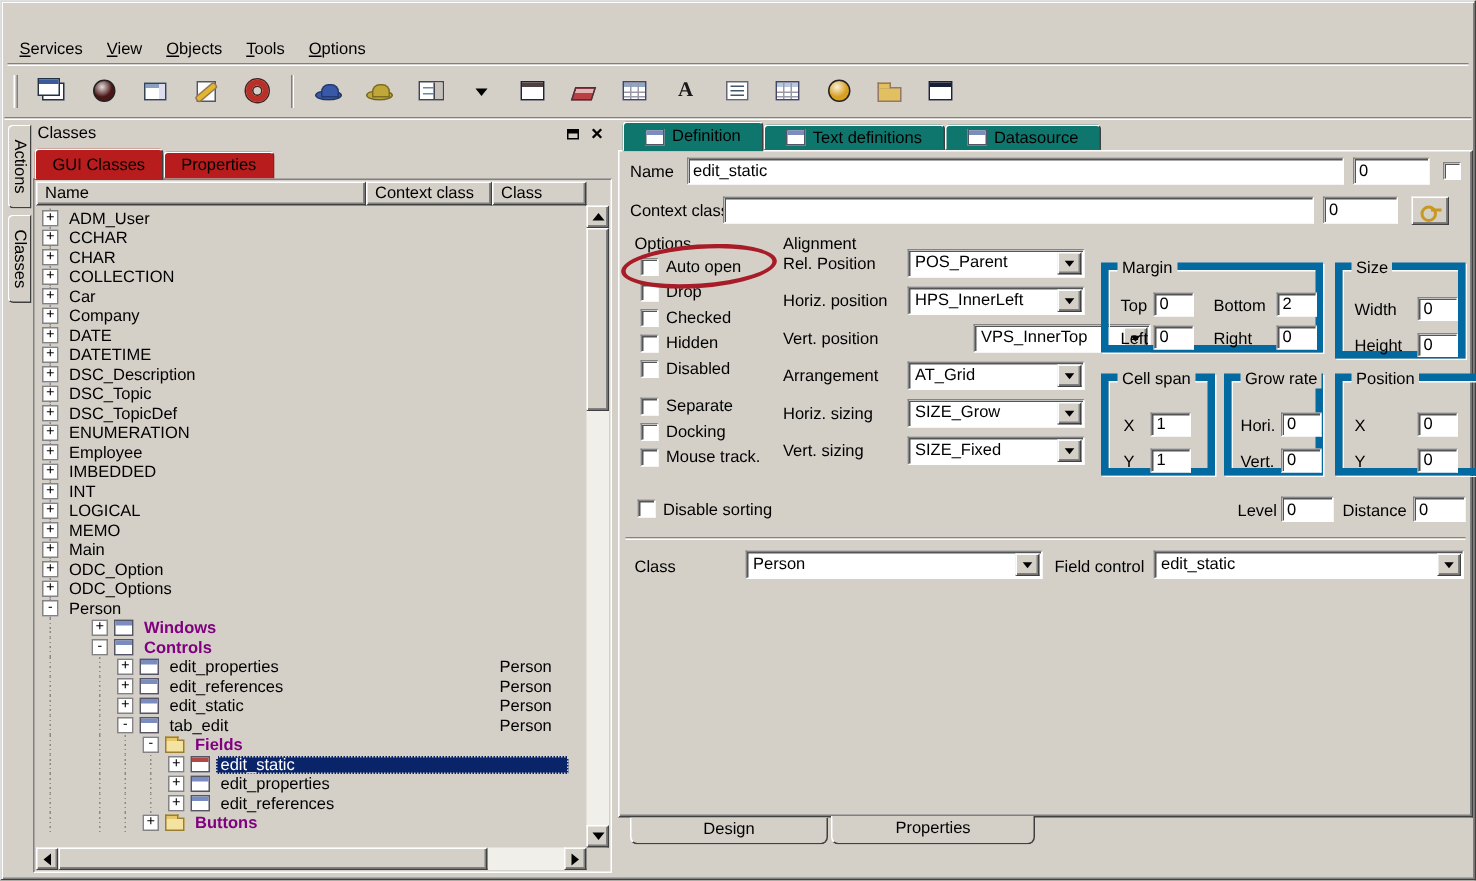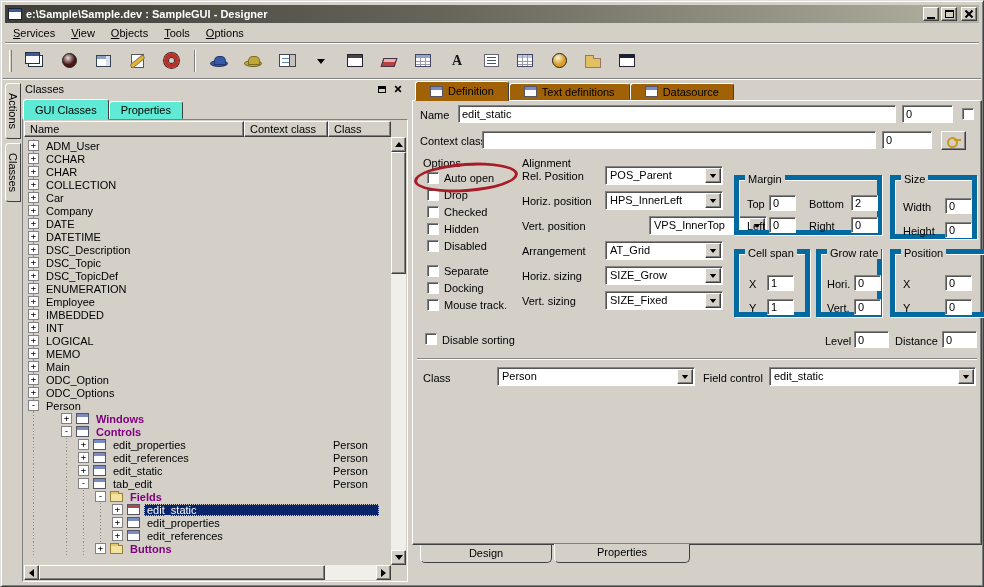--- a/index.html
+++ b/index.html
@@ -65,21 +65,21 @@
   .side-strip{position:absolute;left:4px;top:82px;width:17px;}
   .stab{display:block;writing-mode:vertical-rl;background:#d4d0c8;border:1px solid;border-color:#fff #404040 #404040 #fff;border-radius:4px 0 0 4px;padding:9px 1px;margin-bottom:4px;width:16px;text-align:center;cursor:default;}
 
   
   .dock{position:absolute;left:21px;top:79px;width:386px;height:502px;}
   .dock-header{height:18px;display:flex;align-items:center;padding:1px 3px;}
   .dock-title{flex:1;}
   .dock-btn{width:15px;height:13px;display:flex;align-items:center;justify-content:center;margin-left:1px;border:1px solid transparent;}
   .pin-ico{width:8px;height:7px;border:1px solid #000;border-top:3px solid #000;}
   .dock-tabs{position:absolute;left:1px;top:18px;right:0;height:21px;display:flex;align-items:flex-end;z-index:2;}
-  .dtab{height:18px;padding:2px 11px 0;background:#5eead4;border:1px solid;border-color:#fff #404040 transparent #fff;border-radius:3px 3px 0 0;margin-right:0;cursor:default;}
+  .dtab{height:18px;padding:2px 11px 0;background:#b91c1c;border:1px solid;border-color:#fff #404040 transparent #fff;border-radius:3px 3px 0 0;margin-right:0;cursor:default;}
   .dtab.active{height:21px;padding-top:4px;margin-bottom:-1px;z-index:3;}
   .tree-frame{position:absolute;left:0;top:39px;right:0;bottom:0;border:1px solid;border-color:#808080 #fff #fff #808080;background:#d4d0c8;}
   .tree-cols{position:absolute;left:1px;top:1px;right:16px;height:16px;display:flex;}
   .tcol{background:#d4d0c8;border:1px solid;border-color:#fff #404040 #404040 #fff;box-shadow:inset -1px -1px 0 #808080;padding:1px 5px;white-space:nowrap;overflow:hidden;}
   .tcol.c0{width:220px;}
   .tcol.c1{width:84px;}
   .tcol.c2{flex:1;}
   .tree-body{position:absolute;left:1px;top:17px;right:16px;bottom:16px;overflow:hidden;padding-top:2px;}
 
   .trow{height:13px;display:flex;align-items:center;position:relative;white-space:nowrap;--dot:repeating-linear-gradient(to bottom,#8c8a84 0 1px,transparent 1px 3px);background-repeat:no-repeat;cursor:default;}
@@ -111,21 +111,21 @@
   .hthumb{position:absolute;top:0;left:15px;width:286px;height:15px;background:#d4d0c8;border:1px solid;border-color:#fff #404040 #404040 #fff;box-shadow:inset -1px -1px 0 #808080;}
   .tri{width:0;height:0;display:block;}
   .tri-up{border:4px solid transparent;border-bottom:5px solid #000;margin-top:-4px;}
   .tri-down{border:4px solid transparent;border-top:5px solid #000;margin-bottom:-4px;}
   .tri-left{border:4px solid transparent;border-right:5px solid #000;margin-left:-4px;}
   .tri-right{border:4px solid transparent;border-left:5px solid #000;margin-right:-4px;}
 
   
   .prop{position:absolute;left:411px;top:80px;width:570px;height:483px;}
   .ptabs{position:relative;height:19px;display:flex;align-items:flex-end;padding-left:3px;z-index:2;}
-  .ptab{display:flex;align-items:center;gap:5px;height:17px;padding:0 14px;background:#a16207;border:1px solid;border-color:#fff #404040 transparent #fff;border-radius:3px 3px 0 0;cursor:default;}
+  .ptab{display:flex;align-items:center;gap:5px;height:17px;padding:0 14px;background:#0f766e;border:1px solid;border-color:#fff #404040 transparent #fff;border-radius:3px 3px 0 0;cursor:default;}
   .ptab.active{height:20px;margin-bottom:-1px;z-index:3;}
   .ptab .mi{margin-right:0;}
   .pbody{position:absolute;left:0;top:19px;right:0;height:445px;background:#d4d0c8;border:1px solid;border-color:#fff #404040 #404040 #fff;box-shadow:inset -1px -1px 0 #808080;}
   .plabel{position:absolute;white-space:nowrap;}
   .tin{position:absolute;height:18px;font:11px "Liberation Sans",sans-serif;background:#fff;border:1px solid;border-color:#848484 #fff #fff #848484;box-shadow:inset 1px 1px 0 #555;padding:0 3px;outline:none;}
   .tin.xs{width:27px;height:16px;}
   .cb{display:inline-block;width:12px;height:12px;background:#fff;border:1px solid;border-color:#848484 #fff #fff #848484;box-shadow:inset 1px 1px 0 #555;flex:none;}
   .cbrow{position:absolute;left:14px;display:flex;align-items:center;gap:5px;height:13px;}
   .arow{position:absolute;left:109px;display:flex;align-items:center;height:19px;}
   .alabel{width:83px;flex:none;}
@@ -144,33 +144,20 @@
   .pbtabs{position:absolute;left:0;top:464px;height:19px;display:flex;padding-left:8px;z-index:3;}
   .pbtab{height:18px;background:#d4d0c8;border:1px solid;border-color:#404040 #404040 #404040 #fff;border-top:none;border-radius:0 0 5px 5px;text-align:center;padding-top:2px;margin-right:2px;cursor:default;}
   .pbtab.active{position:relative;top:-1px;height:19px;}
   .annot{position:absolute;left:1px;top:62px;width:104px;height:29px;border:3px solid #a81c28;border-radius:50%;transform:rotate(-4deg);z-index:50;pointer-events:none;}
 </style>
 </head>
 <body>
 
 <div class="window">
 
-  <div class="titlebar">
-    <span class="app-ico"></span>
-    <span class="title-text">e:\Sample\Sample.dev : SampleGUI - Designer</span>
-    <span class="tb-ctl">
-        <span class="min-ico"></span>
-      </span>
-    <span class="tb-ctl">
-        <span class="max-ico"></span>
-      </span>
-    <span class="tb-ctl close">
-        <span class="x-ico"></span>
-      </span>
-  </div>
 
   <div class="menubar">
       <div class="menu-item">Services</div>
       <div class="menu-item">View</div>
       <div class="menu-item">Objects</div>
       <div class="menu-item">Tools</div>
       <div class="menu-item">Options</div>
     </div>
   <div class="hr1"></div>
   <div class="toolbar">

